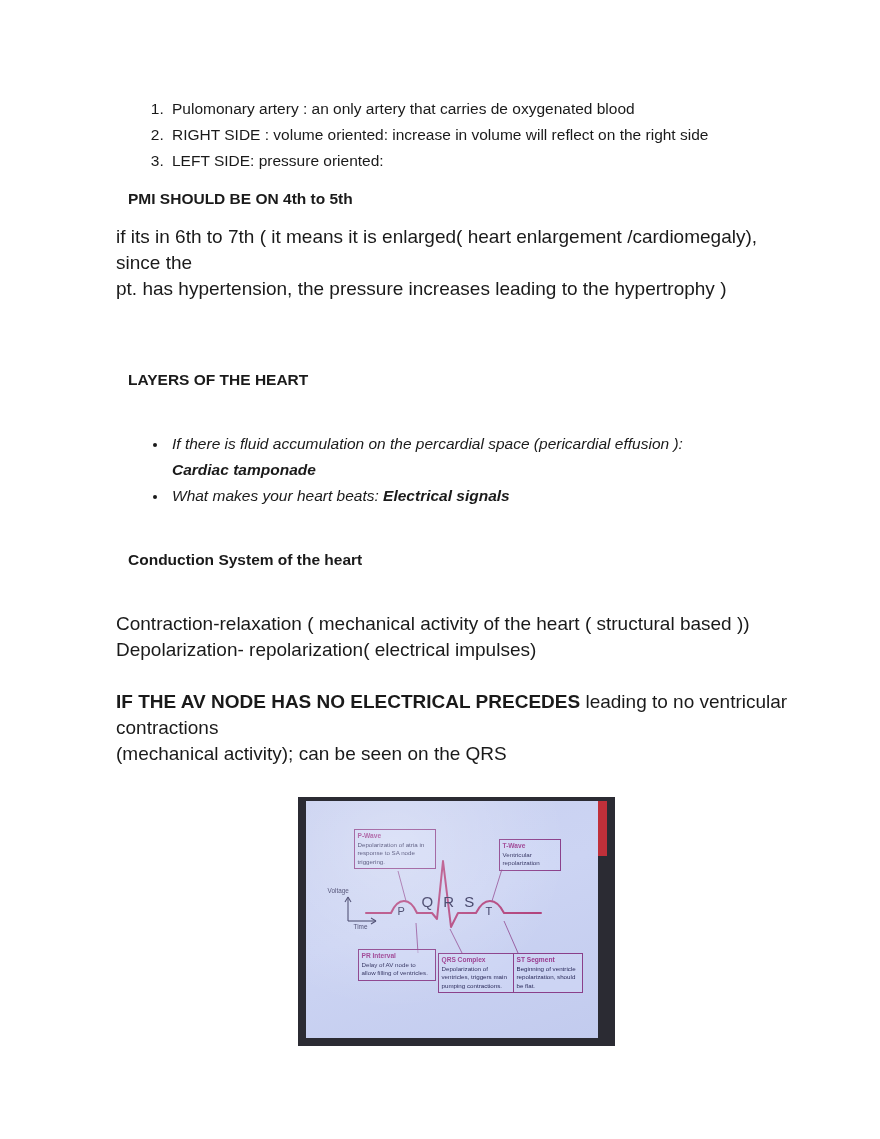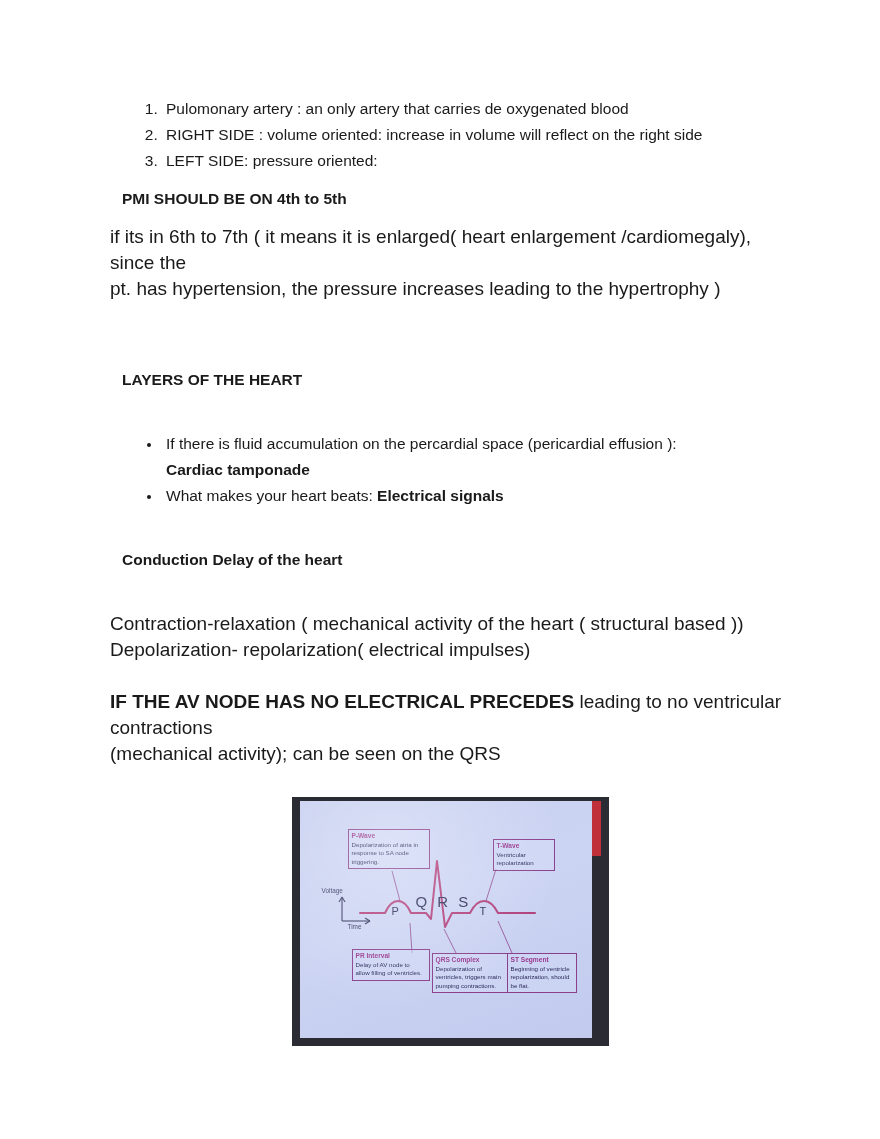--- a/index.html
+++ b/index.html
@@ -17,39 +17,40 @@
   }
   .page {
     position: absolute;
     left: 0; top: 0;
     width: 880px;
     height: 1139px;
     background: #fff;
   }
   .content {
     position: absolute;
-    left: 110px;
+    left: 116px;
     top: 96px;
     width: 680px;
   }
   ol.numlist {
     margin: 0;
     padding-left: 52px;
     list-style-type: decimal;
   }
   ol.numlist li {
     font-size: 15.5px;
     line-height: 26px;
     margin: 0 0 0 0;
     padding-left: 4px;
   }
   ul.bullets {
     margin: 0;
     padding-left: 52px;
     list-style-type: disc;
+    font-style: italic;
   }
   ul.bullets li {
     font-size: 15.5px;
     line-height: 26px;
     padding-left: 4px;
   }
   ul.bullets li::marker {
     font-size: 13px;
   }
   p.body {
@@ -175,21 +176,21 @@
         <div class="bold">Cardiac tamponade</div>
       </li>
       <li>
         <span>What makes your heart beats:</span>
         <span class="bold">Electrical signals</span>
       </li>
     </ul>
 
     <div class="spacer-md"></div>
 
-    <h3 class="head">Conduction  Delay of the  heart</h3>
+    <h3 class="head">Conduction  System of the  heart</h3>
 
     <div class="spacer-md"></div>
 
 
     <p class="body">Contraction-relaxation ( mechanical activity of the heart ( structural based ))</p>
     <p class="body">Depolarization- repolarization( electrical impulses)</p>
 
     <div class="spacer-md"></div>
 
     <p class="body">

